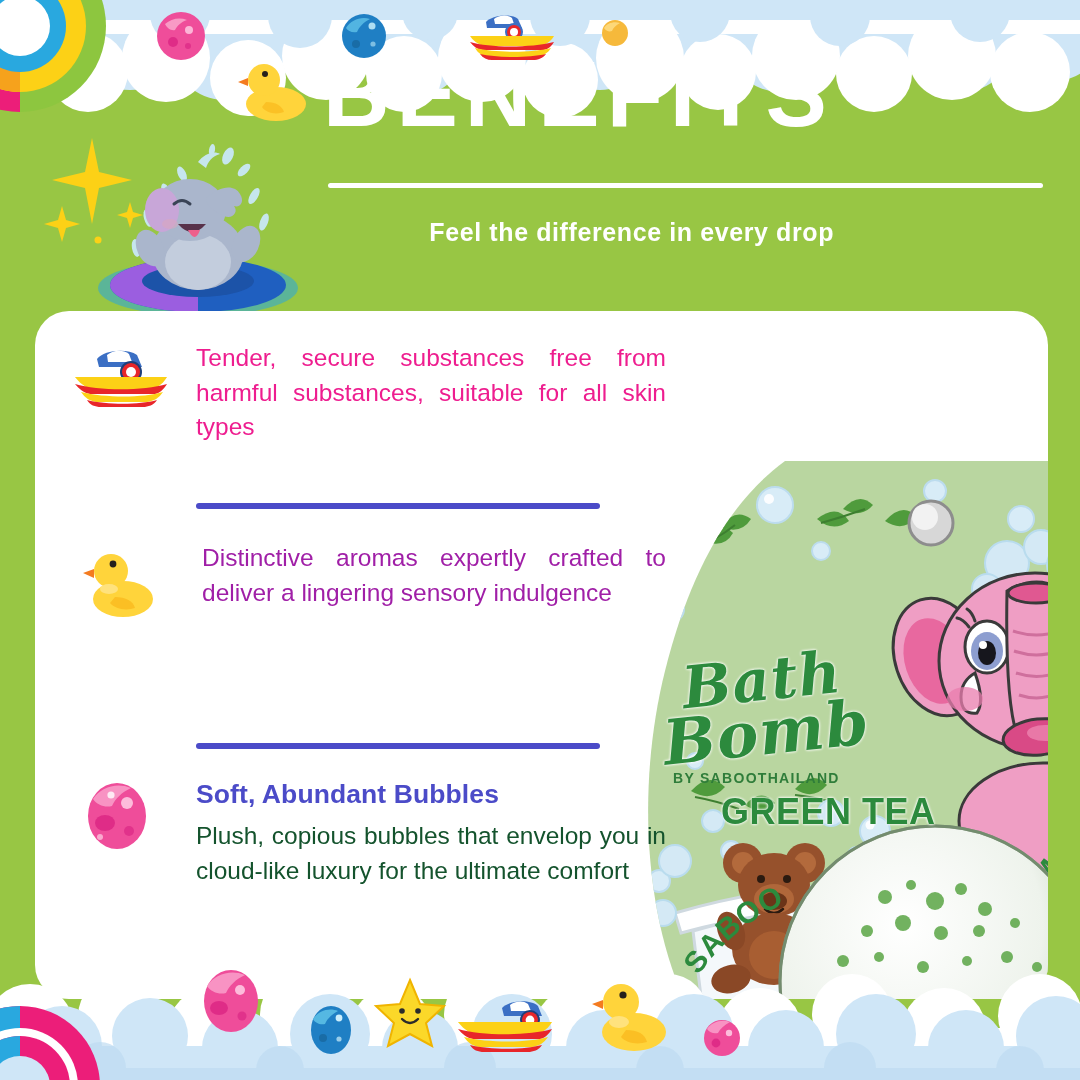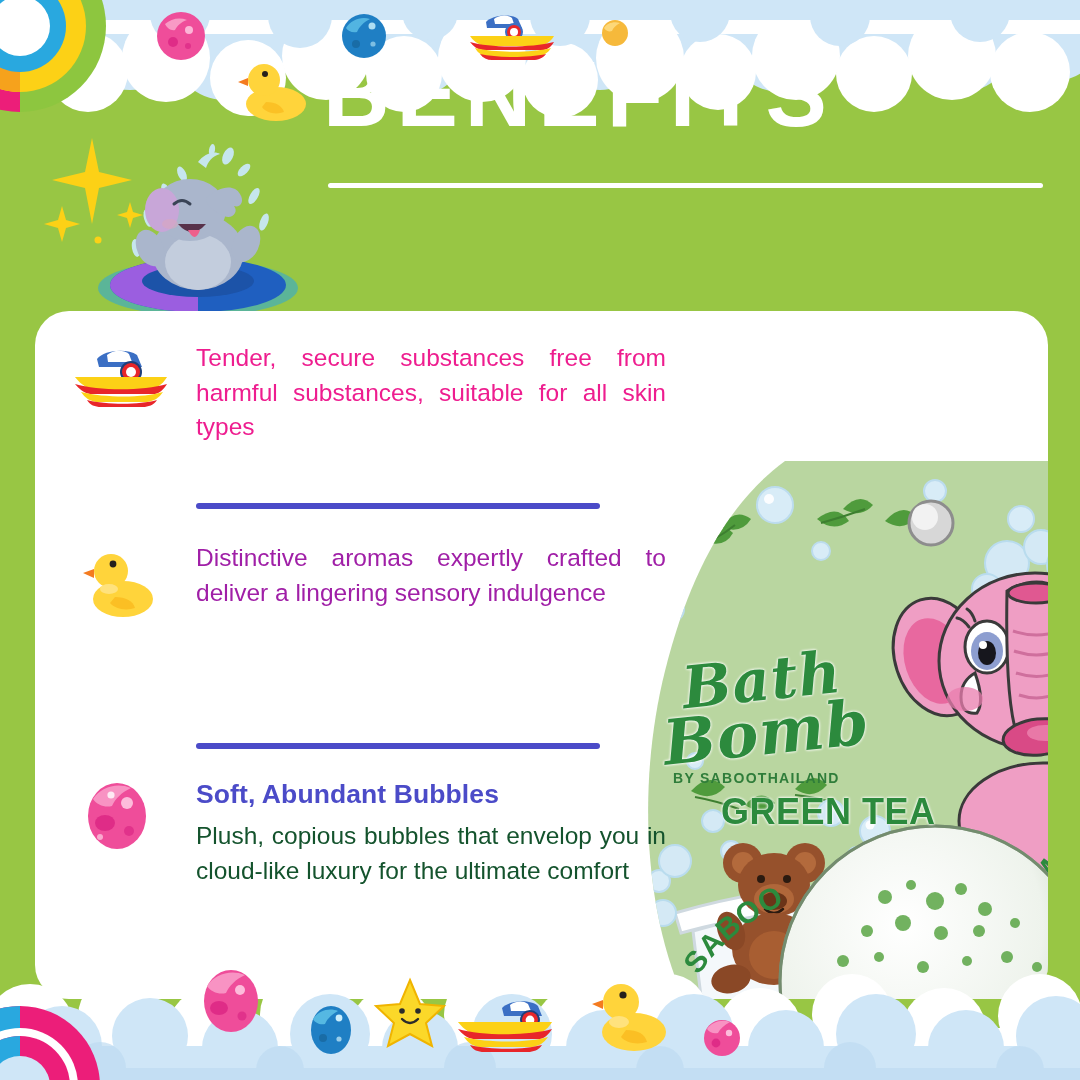--- a/index.html
+++ b/index.html
@@ -54,21 +54,21 @@
 
   .b-title {
     font-size:26.5px; font-weight:700; color:#4b4bc8;
     letter-spacing:.1px; margin-bottom:9px; white-space:nowrap;
   }
   .b-text {
     font-size:24.5px; line-height:1.41; font-weight:400;
     text-align:justify; text-justify:inter-word;
   }
   .b-text.t1 { color:#ee1d8f; }
-  .b-text.t2 { color:#a01fa7; }
+  .b-text.t2 { color:#a01fa7;margin-left:6px; }
   .b-text.t3 { color:#14532d; }
   .card .divider-1 { position:absolute; left:161px; top:192px; width:404px; height:6px; background:#4b4bc8; border-radius:3px; }
   .card .divider-2 { position:absolute; left:161px; top:432px; width:404px; height:6px; background:#4b4bc8; border-radius:3px; }
 
   
   .pouch { position:absolute; left:600px; top:150px; width:520px; height:560px; }
 
   .pk-bath {
     position:absolute; left:47px; top:185px;
     font-family:"DejaVu Serif", serif; font-style:italic; font-weight:700;
@@ -261,20 +261,21 @@
         <path d="M110 90q7 14 12 0z" fill="#ee5f8c"></path>
 
         <ellipse cx="92" cy="84" rx="8" ry="5" fill="#d9a6c0" opacity=".6"></ellipse>
       </g>
     </svg>
   </div>
 
   <div class="header">
     <div class="title">BENEFITS</div>
     <div class="title-rule"></div>
+    <div class="subtitle">Feel the difference in every drop</div>
   </div>
 
   <div class="card">
 
     <div class="pouch">
       <svg class="arc-text" width="520" height="560" viewBox="0 0 520 560">
         <defs>
           <clipPath id="pouchClip">
             <path d="M150 0 H520 V560 H60 C10 470 0 330 30 210 C55 110 95 40 150 0 Z"></path>
           </clipPath>

